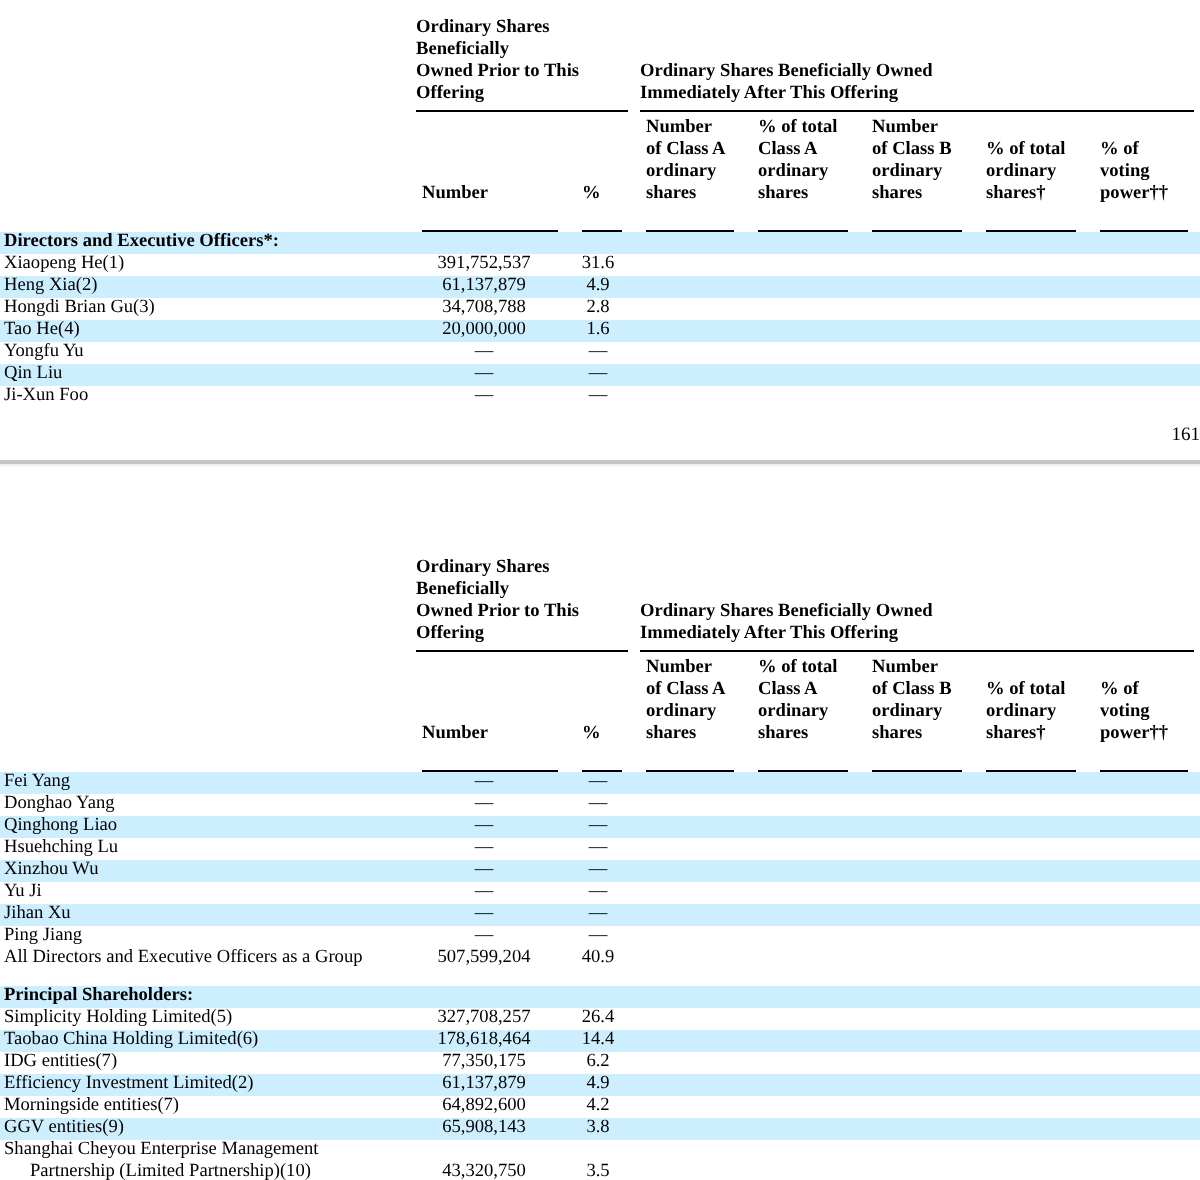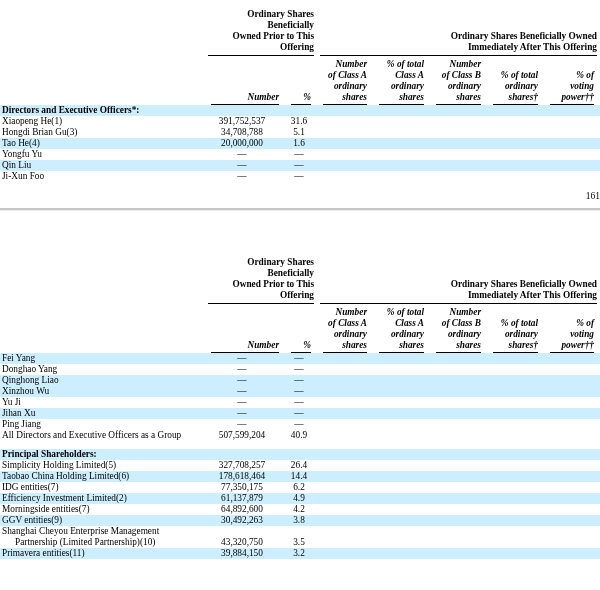--- a/index.html
+++ b/index.html
@@ -4,24 +4,24 @@
 <style>
   html,body { margin:0; padding:0; }
   body {
     width:600px; height:590px; background:#fff; color:#000;
     font-family:"Liberation Serif", serif; overflow:hidden;
   }
   .page1 { padding-top:9px; }
   .page2 { padding-top:46px; }
   table { border-collapse:collapse; table-layout:fixed; width:600px; }
   th, td { padding:0; font-size:9.3px; line-height:11px; vertical-align:bottom; overflow:hidden; }
-  thead th { font-weight:bold; text-align:right; }
+  thead th { font-weight:bold; text-align:left; }
   .ghead .gline { white-space:pre-line; border-bottom:1px solid #000; padding-bottom:2px; margin:0 3px; }
   .sub-row th { padding-top:3px; }
-  .sub-row .cline { white-space:pre-line; border-bottom:1px solid #000; padding-bottom:1px; margin:0 6px;font-style:italic; }
+  .sub-row .cline { white-space:pre-line; border-bottom:1px solid #000; padding-bottom:12px; margin:0 6px; }
   tbody td { height:11px; }
   .name { text-align:left; padding-left:2px; white-space:nowrap; }
   .num  { text-align:center; padding-right:6px; }
   .pct  { text-align:center; padding-right:4px; }
   .hl   { background:var(--hl,#cceeff); }
   .section .name { font-weight:bold; }
   .indent { padding-left:13px; }
   .spacer td { height:8px; }
   .page-number { text-align:right; font-size:9.5px; margin-top:9px; }
   .divider { height:2px; background:#c6c6c6; border-bottom:1px solid #efefef; margin-top:7px; }
@@ -99,24 +99,30 @@
           <td class="num"></td>
           <td class="pct"></td>
           <td colspan="5"></td>
         </tr>
       <tr>
           <td class="name">Xiaopeng He(1)</td>
           <td class="num">391,752,537</td>
           <td class="pct">31.6</td>
           <td colspan="5"></td>
         </tr>
+      <tr class="hl">
+          <td class="name">Heng Xia(2)</td>
+          <td class="num">61,137,879</td>
+          <td class="pct">4.9</td>
+          <td colspan="5"></td>
+        </tr>
       <tr>
           <td class="name">Hongdi Brian Gu(3)</td>
           <td class="num">34,708,788</td>
-          <td class="pct">5.1</td>
+          <td class="pct">2.8</td>
           <td colspan="5"></td>
         </tr>
       <tr class="hl">
           <td class="name">Tao He(4)</td>
           <td class="num">20,000,000</td>
           <td class="pct">1.6</td>
           <td colspan="5"></td>
         </tr>
       <tr>
           <td class="name">Yongfu Yu</td>
@@ -219,20 +225,26 @@
           <td class="num">—</td>
           <td class="pct">—</td>
           <td colspan="5"></td>
         </tr>
       <tr class="hl">
           <td class="name">Qinghong Liao</td>
           <td class="num">—</td>
           <td class="pct">—</td>
           <td colspan="5"></td>
         </tr>
+      <tr>
+          <td class="name">Hsuehching Lu</td>
+          <td class="num">—</td>
+          <td class="pct">—</td>
+          <td colspan="5"></td>
+        </tr>
       <tr class="hl">
           <td class="name">Xinzhou Wu</td>
           <td class="num">—</td>
           <td class="pct">—</td>
           <td colspan="5"></td>
         </tr>
       <tr>
           <td class="name">Yu Ji</td>
           <td class="num">—</td>
           <td class="pct">—</td>
@@ -290,21 +302,21 @@
           <td colspan="5"></td>
         </tr>
       <tr>
           <td class="name">Morningside entities(7)</td>
           <td class="num">64,892,600</td>
           <td class="pct">4.2</td>
           <td colspan="5"></td>
         </tr>
       <tr class="hl">
           <td class="name">GGV entities(9)</td>
-          <td class="num">30,492,263</td>
+          <td class="num">65,908,143</td>
           <td class="pct">3.8</td>
           <td colspan="5"></td>
         </tr>
       <tr>
           <td class="name">
             <div>Shanghai Cheyou Enterprise Management</div>
             <div class="indent">Partnership (Limited Partnership)(10)</div>
           </td>
           <td class="num">43,320,750</td>
           <td class="pct">3.5</td>

